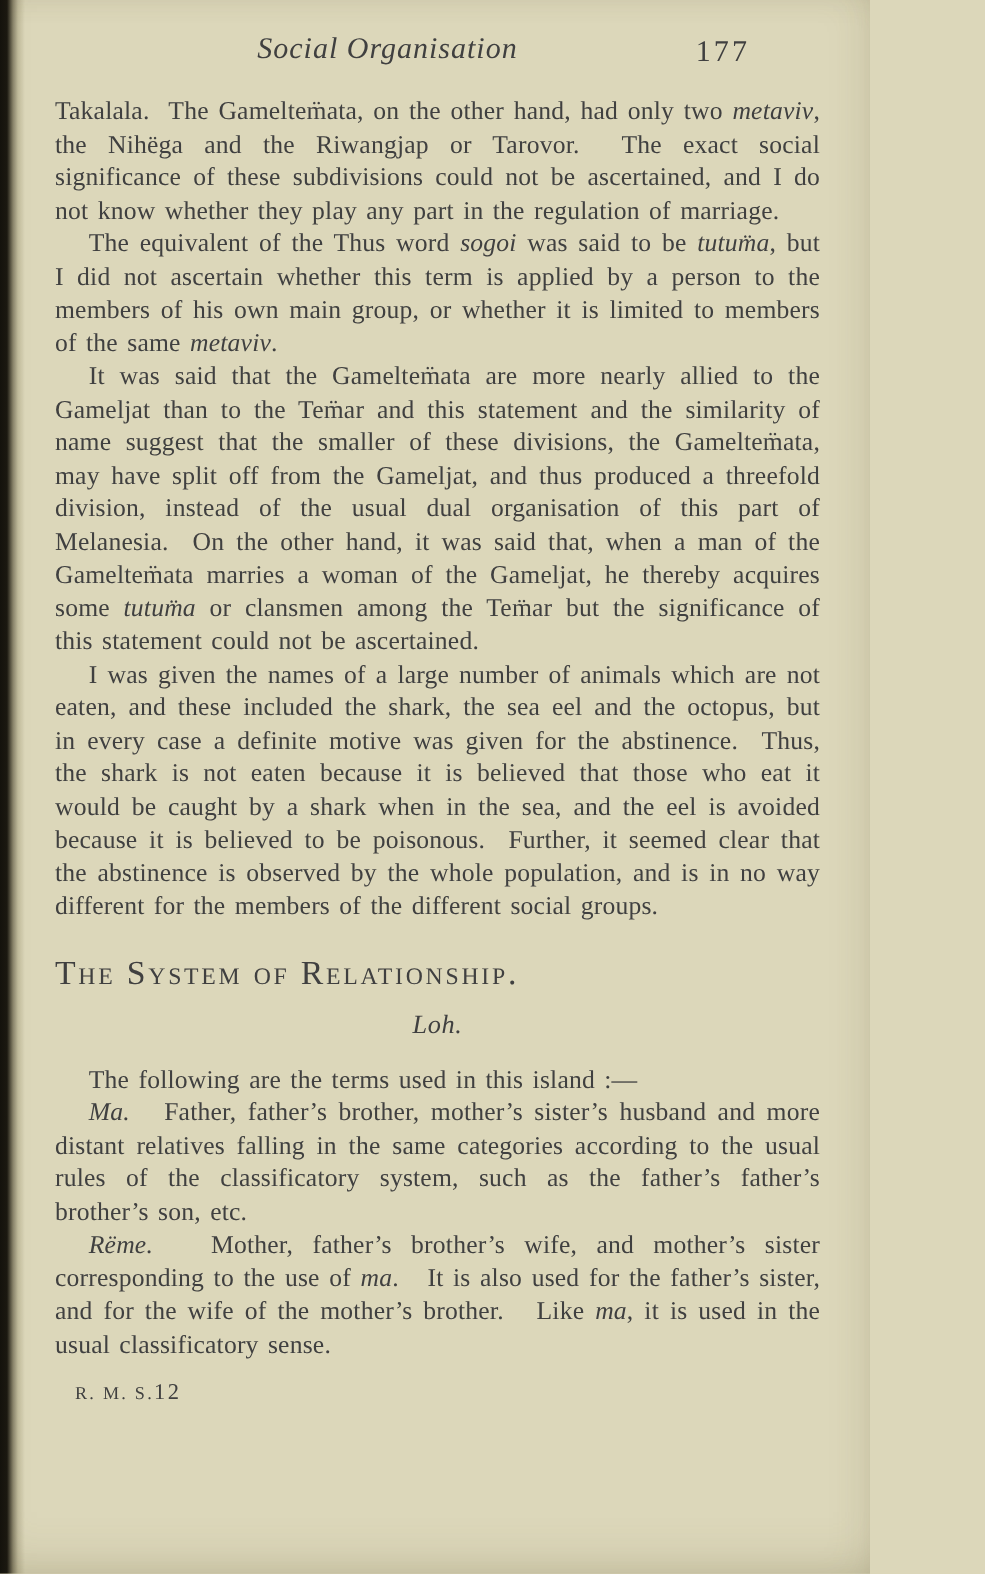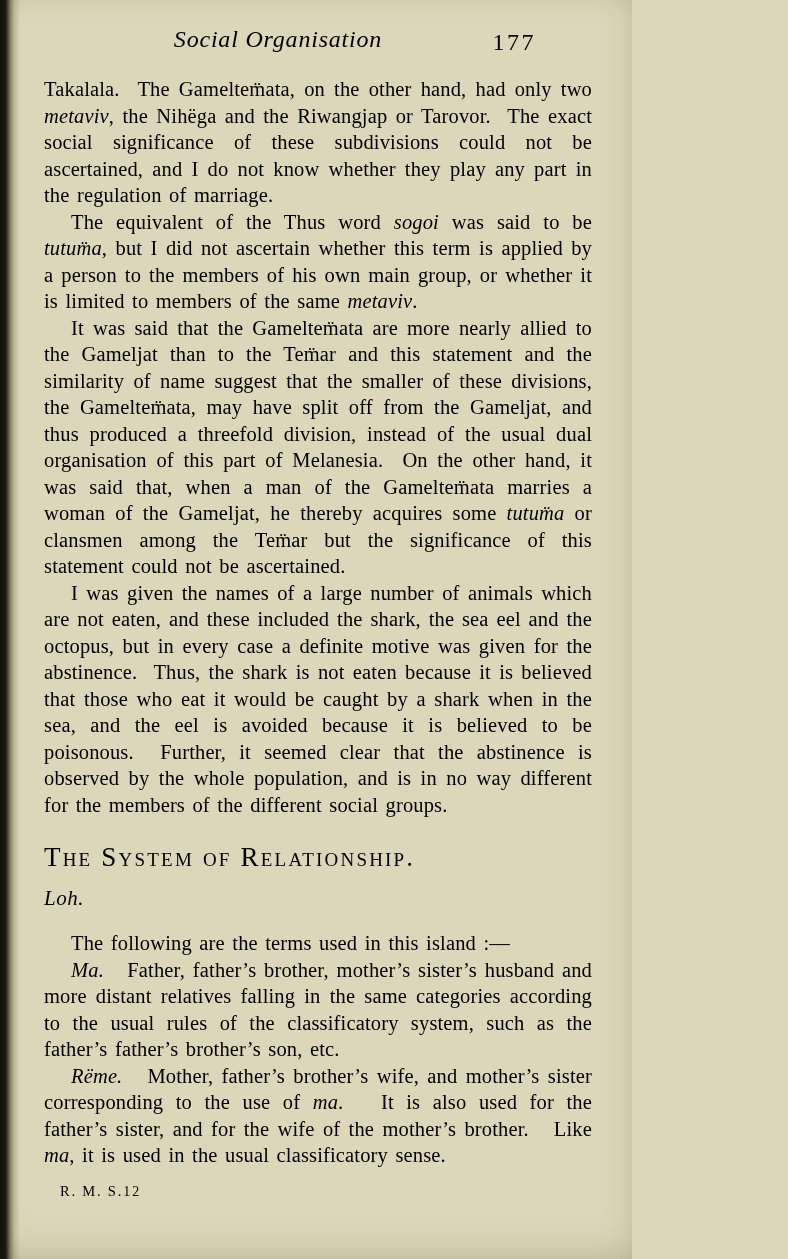--- a/index.html
+++ b/index.html
@@ -1,24 +1,24 @@
 <!DOCTYPE html>
 <html><head>
 <meta charset="utf-8">
 <style>
   html, body { margin: 0; padding: 0; background: #dcd7ba; }
   .page {
     position: relative;
-    width: 632px; height: 1259px;
+    width: 696px; height: 1259px;
     margin: 0;
     background:
       radial-gradient(ellipse at 72% 6%, rgba(245,241,220,0.9) 0%, rgba(245,241,220,0) 38%),
       linear-gradient(155deg, #ece7cc 0%, #e9e4c7 55%, #e3decp 100%),
       #e9e4c7;
-    color: #000000;
+    color: #404040;
     font-family: "Liberation Serif", "DejaVu Serif", serif;
     overflow: hidden;
   }
   .page::after {
     content: ""; position: absolute; inset: 0; pointer-events: none;
     box-shadow:
       inset 0 -20px 46px -26px rgba(106, 96, 58, 0.38),
       inset -16px 0 44px -28px rgba(106, 96, 58, 0.22),
       inset 0 14px 30px -24px rgba(106, 96, 58, 0.18);
   }
@@ -54,32 +54,33 @@
 
   .sect-heading {
     margin-top: 24px;
     text-align: left;
     font-variant: small-caps;
     letter-spacing: 2.2px;
     font-size: 27px;
   }
   .sect-sub {
     margin-top: 13px; margin-bottom: 19px;
+    text-align: center;
     font-style: italic;
     font-size: 21px;
     letter-spacing: 0.5px;
   }
 
   .footer {
     display: flex; justify-content: flex-start; align-items: baseline;
     margin-top: 14px;
     font-size: 14.5px;
   }
   .footer-left { margin-left: 16px; letter-spacing: 1.8px; }
-  .footer-right { margin-right: 88px; letter-spacing: 2px; font-size: 14px; }
+  .footer-right { margin-right: 88px; letter-spacing: 2px; font-size: 18px; }
 </style>
 </head>
 <body>
 
 <div class="page">
   <div class="edge"></div>
 
   <div class="content">
 
     <div class="header">

